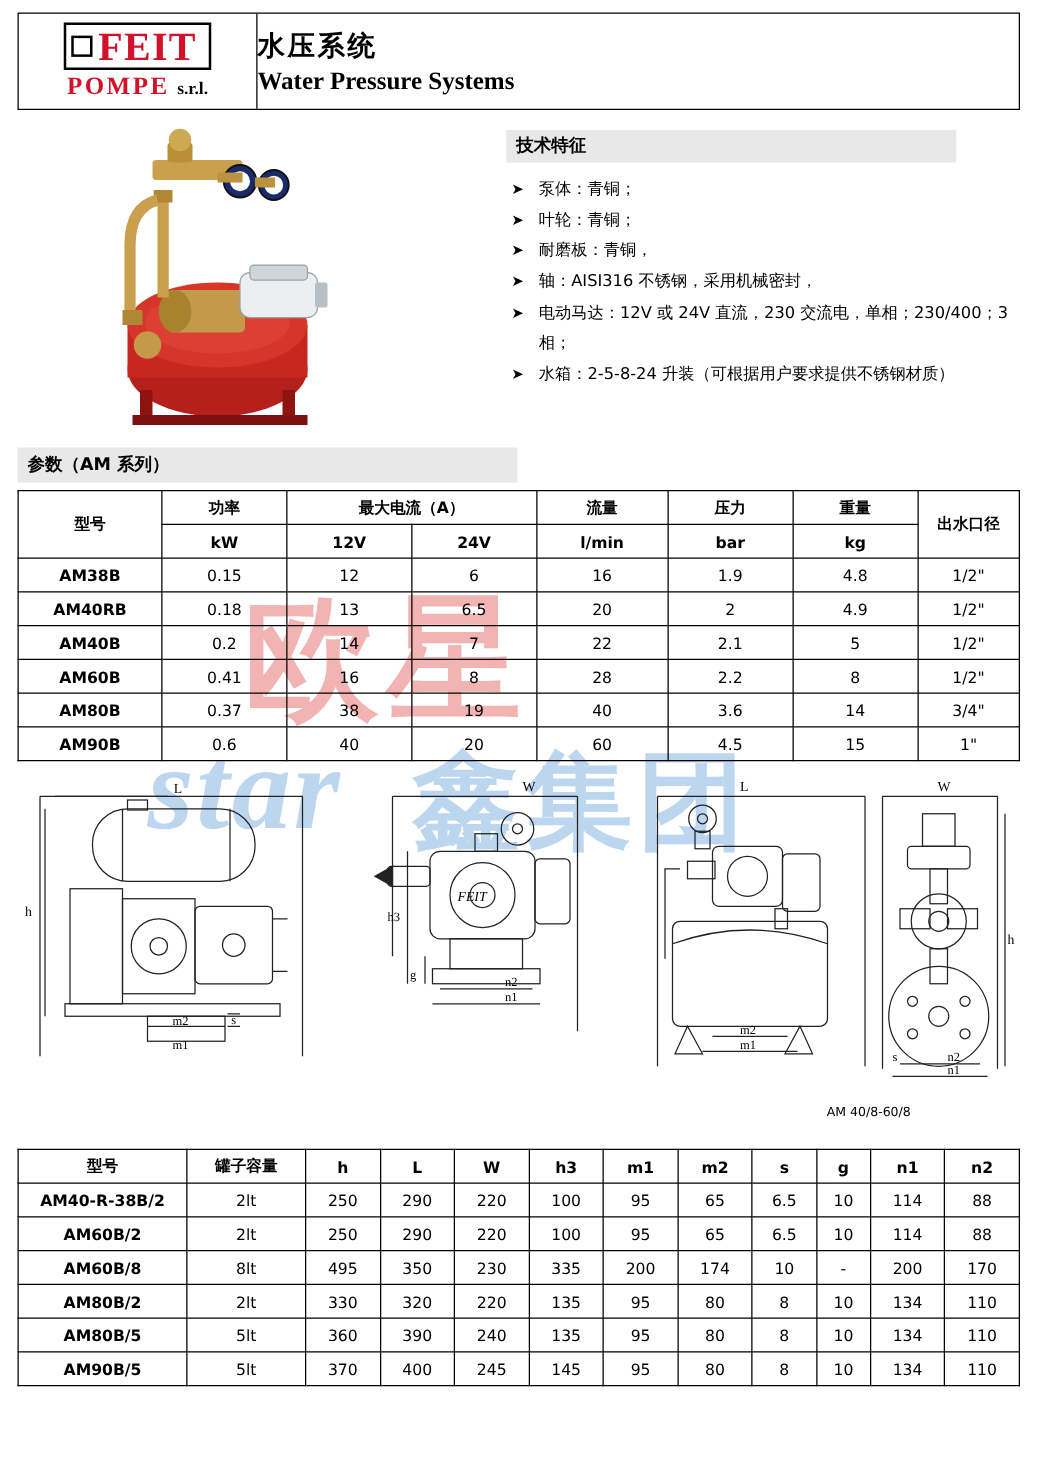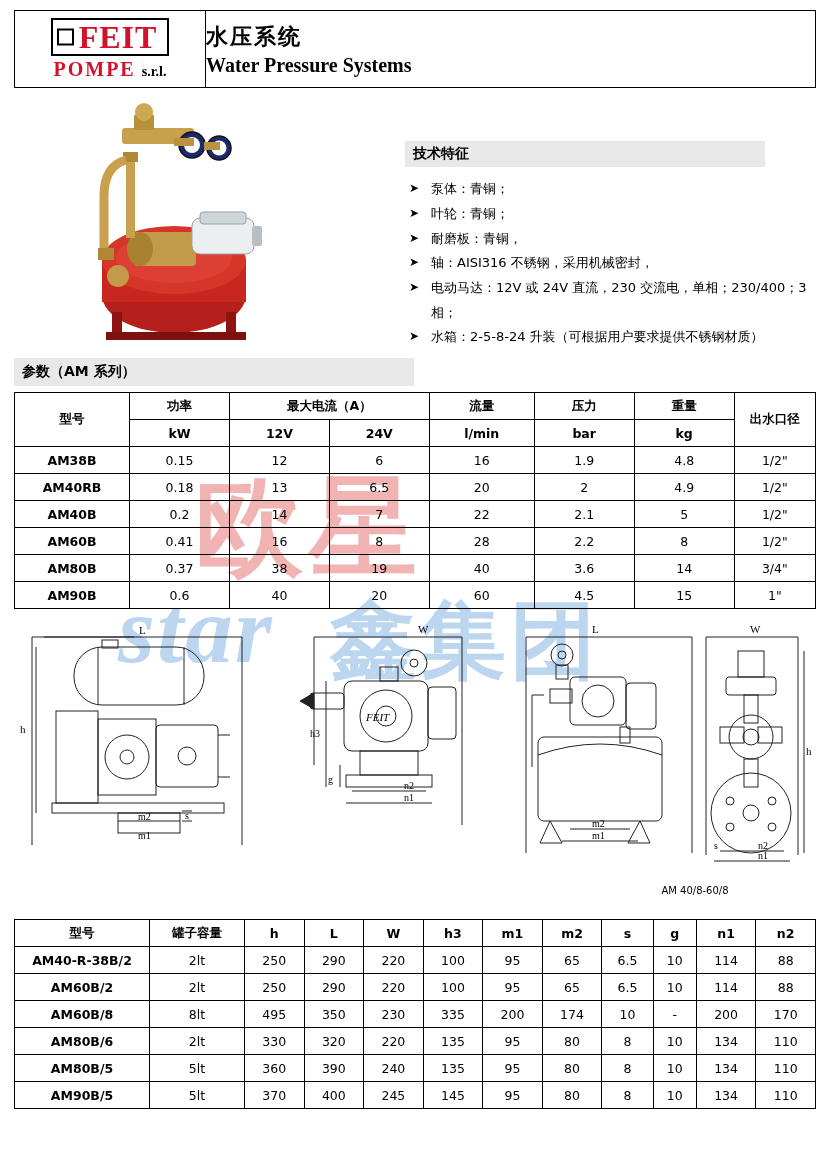--- a/index.html
+++ b/index.html
@@ -61,21 +61,20 @@
   }
   .title-en{
     font-family:"Liberation Serif", serif;
     font-size:20px;font-weight:bold;
   }
 
   
   .feature-area{
     display:flex;
     margin-bottom:8px;
-    align-items:flex-end;
   }
   .photo-col{
     width:385px;height:250px;
     position:relative;
   }
   .spec-col{
     flex:1;padding-left:6px;padding-top:4px;
   }
   .section-bar{
     background:#e8e8e8;
@@ -532,21 +531,21 @@
       <td>230</td>
       <td>335</td>
       <td>200</td>
       <td>174</td>
       <td>10</td>
       <td>-</td>
       <td>200</td>
       <td>170</td>
     </tr>
     <tr>
-      <td class="model">AM80B/6</td>
+      <td class="model">AM80B/2</td>
       <td>2lt</td>
       <td>330</td>
       <td>320</td>
       <td>220</td>
       <td>135</td>
       <td>95</td>
       <td>80</td>
       <td>8</td>
       <td>10</td>
       <td>134</td>

